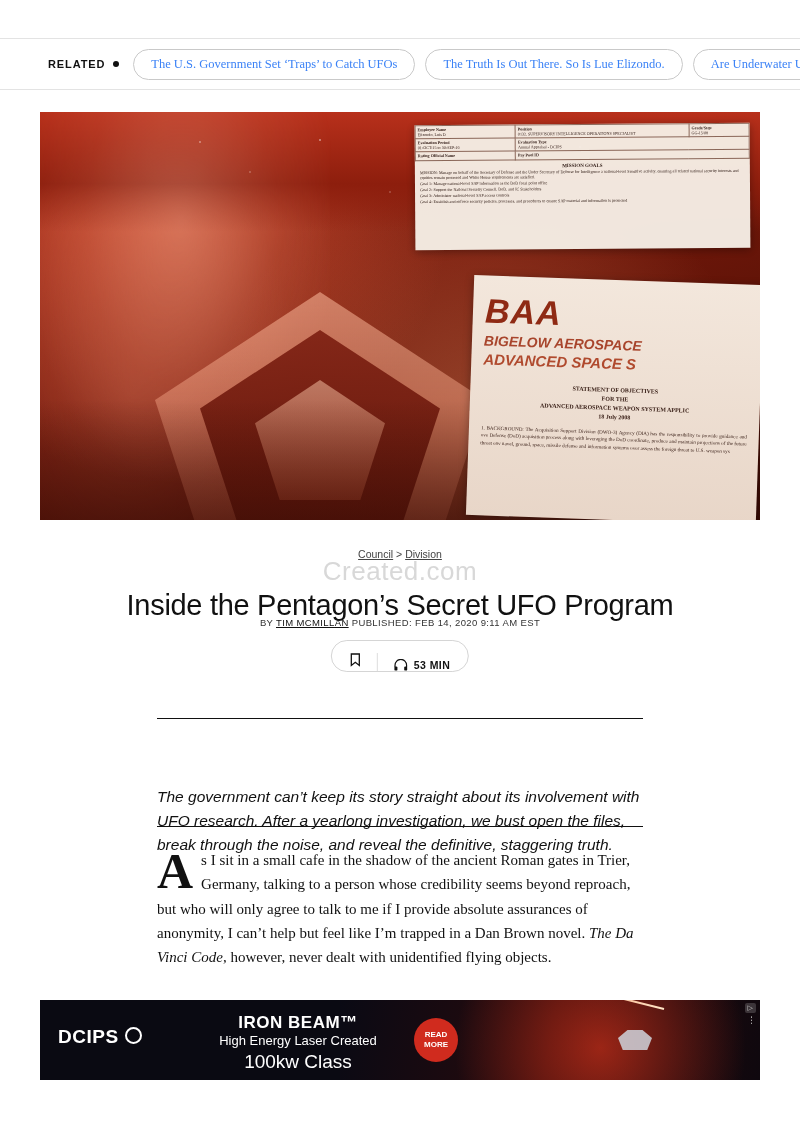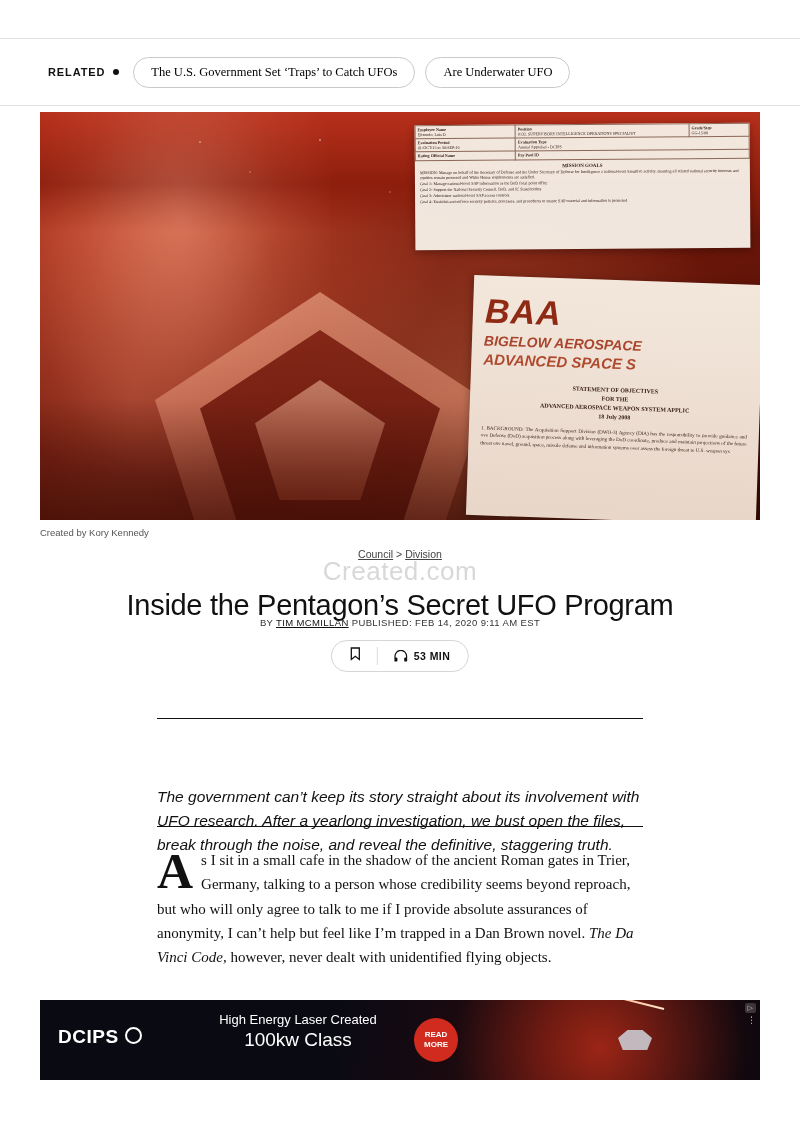--- a/index.html
+++ b/index.html
@@ -15,21 +15,21 @@
     color: #111;
     overflow: hidden;
   }
 
   
   .related-bar {
     position: absolute;
     top: 38px;
     left: 0;
     width: 800px;
-    height: 68px;
+    height: 52px;
     border-top: 1px solid #e3e3e3;
     border-bottom: 1px solid #e3e3e3;
     display: flex;
     align-items: center;
     padding-left: 48px;
     box-sizing: border-box;
     overflow: hidden;
     background: #fff;
   }
   .related-label {
@@ -45,21 +45,21 @@
     border-radius: 50%;
     background: #111;
     margin: 0 14px 0 8px;
     flex: none;
   }
   .related-chip {
     border: 1px solid #c9c9c9;
     border-radius: 20px;
     padding: 7px 17px;
     font-size: 12.5px;
-    color: #000000;
+    color: #3b82f6;
     white-space: nowrap;
     margin-right: 10px;
     flex: none;
     font-family: "Liberation Serif", serif;
     background: #fff;
   }
 
   
   .hero-wrap {
     position: absolute;
@@ -304,21 +304,21 @@
   }
   .actions {
     position: absolute;
     top: 640px;
     left: 50%;
     transform: translateX(-50%);
     border: 1px solid #d5d5d5;
     border-radius: 24px;
     height: 30px;
     display: flex;
-    align-items: center;
+    align-items: flex-end;
     padding: 0 18px;
     background: #fff;
   }
   .actions .divider {
     width: 1px;
     height: 18px;
     background: #ddd;
     margin: 0 16px;
   }
   .listen {
@@ -466,20 +466,21 @@
     line-height: 1;
   }
 </style>
 </head>
 <body>
 
 <div class="related-bar">
   <span class="related-label">RELATED</span>
   <span class="related-dot"></span>
   <a class="related-chip">The U.S. Government Set ‘Traps’ to Catch UFOs</a>
+  <a class="related-chip">The Truth Is Out There. So Is Lue Elizondo.</a>
   <a class="related-chip">Are Underwater UFO</a>
 </div>
 
 <div class="hero-wrap">
   <div class="hero">
     <div class="hero-photo"></div>
     <div class="hero-sky"></div>
     <div class="hero-stars"></div>
     <div class="hero-face"></div>
     <div class="pentagon-outer"></div>
@@ -526,21 +527,20 @@
       <div class="baa-sub2">ADVANCED SPACE S</div>
       <div class="baa-stmt">
         <div>STATEMENT OF OBJECTIVES</div>
         <div>FOR THE</div>
         <div>ADVANCED AEROSPACE WEAPON SYSTEM APPLIC</div>
         <div>18 July 2008</div>
       </div>
       <div class="baa-body">1. BACKGROUND: The Acquisition Support Division (DWO-3) Agency (DIA) has the responsibility to provide guidance and ove Defense (DoD) acquisition process along with leveraging the DoD coordinate, produce and maintain projections of the future threat env naval, ground, space, missile defense and information systems over assess the foreign threat to U.S. weapon sys</div>
     </div>
   </div>
-  <div class="hero-credit">Created by Kory Kennedy</div>
 </div>
 
 <div class="watermark">Created.com</div>
 
 <div class="breadcrumb">
   <a>Council</a>
   <span>&gt;</span>
   <a>Division</a>
 </div>
 
@@ -578,19 +578,20 @@
 <div class="body-text">
   <span class="dropcap">A</span><span class="lede-bold">s I sit in a small cafe</span><span> in the shadow of the ancient Roman gates in Trier, Germany, talking to a person whose credibility seems beyond reproach, but who will only agree to talk to me if I provide absolute assurances of anonymity, I can’t help but feel like I’m trapped in a Dan Brown novel. </span><span class="ital">The Da Vinci Code</span><span>, however, never dealt with unidentified flying objects.</span>
 </div>
 
 <div class="ad">
   <div class="ad-glow"></div>
   <div class="ad-beam"></div>
   <div class="ad-sat"></div>
   <div class="ad-brand"><span>DCIPS</span><span class="ring"></span></div>
   <div class="ad-copy">
+    <div class="l1">IRON BEAM™</div>
     <div class="l2">High Energy Laser Created</div>
     <div class="l3">100kw Class</div>
   </div>
   <div class="ad-cta">READ MORE</div>
   <div class="ad-choice">▷</div>
   <div class="ad-dots">⋮</div>
 </div>
 
 </body></html>

